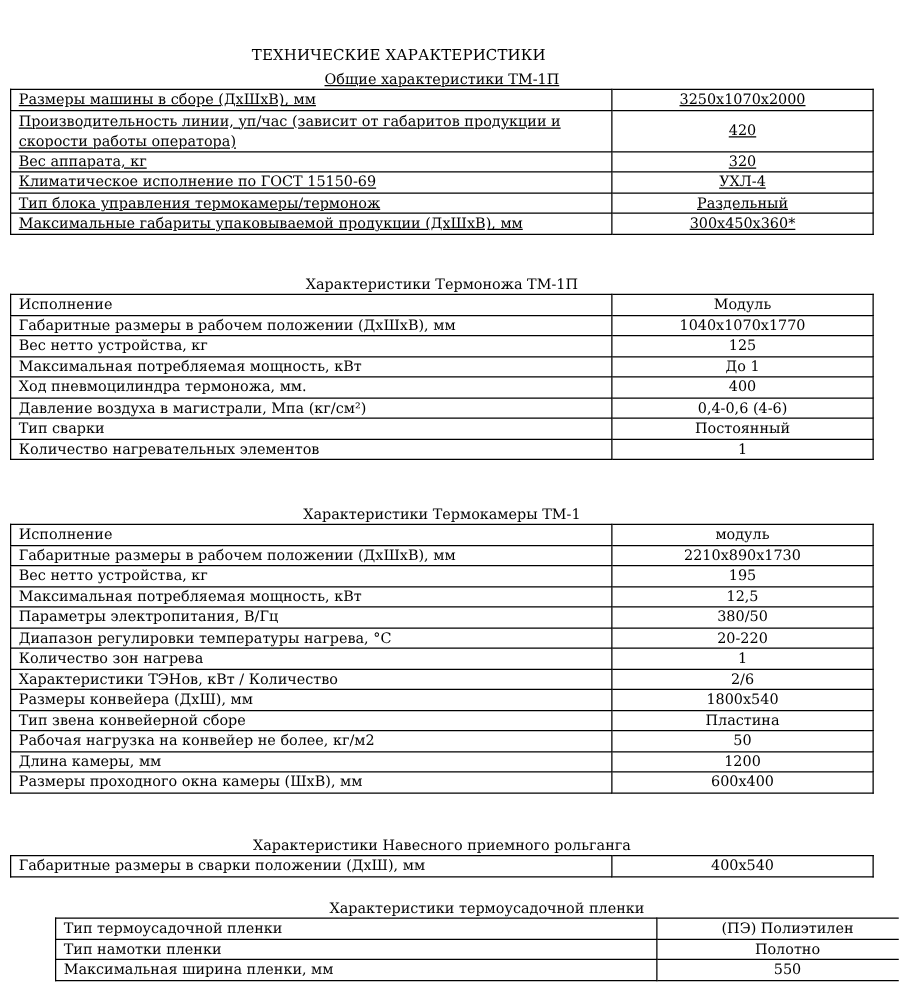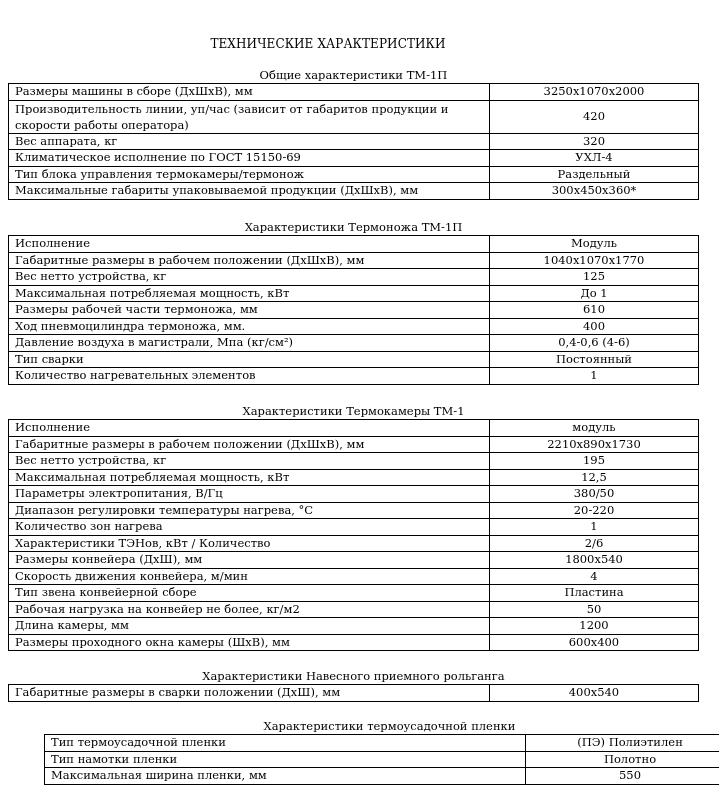--- a/index.html
+++ b/index.html
@@ -2,21 +2,21 @@
 <html><head>
 <meta charset="utf-8">
 <style>
   html, body { margin: 0; padding: 0; background: #ffffff; }
   body {
     width: 719px; height: 798px; position: relative; overflow: hidden;
     font-family: "DejaVu Serif", "Liberation Serif", serif;
     color: #000; font-size: 11.5px;
   }
   .doc-title {
-    position: absolute; left: 13px; width: 630px; top: 37px;
+    position: absolute; left: 4px; width: 630px; top: 37px;
     text-align: center; font-size: 12px; letter-spacing: 0.1px;
   }
   .section { position: absolute; left: 8px; width: 691px; }
   .caption {
     text-align: center; font-size: 11.5px; height: 15px; line-height: 15px;
   }
   table {
     width: 691px; border-collapse: collapse; table-layout: fixed;
   }
   td {
@@ -26,21 +26,21 @@
   }
   td.label { width: 468px; text-align: left; }
   td.value { text-align: center; }
   td.wrap { white-space: normal; line-height: 16px; }
 </style>
 </head>
 <body>
 
 <div class="doc-title">ТЕХНИЧЕСКИЕ ХАРАКТЕРИСТИКИ</div>
 
-<div class="section" style="top:68px;">
+<div class="section" style="top:56px;text-decoration:underline;">
   <div class="caption">Общие характеристики ТМ-1П</div>
   <table>
     <tbody>
         <tr>
           <td class="label">Размеры машины в сборе (ДхШхВ), мм</td>
           <td class="value">3250x1070x2000</td>
         </tr>
     <tr style="height:32px;">
           <td class="label wrap">Производительность линии, уп/час (зависит от габаритов продукции и скорости работы оператора)</td>
           <td class="value">420</td>
@@ -79,24 +79,20 @@
         </tr>
     <tr>
           <td class="label">Вес нетто устройства, кг</td>
           <td class="value">125</td>
         </tr>
     <tr>
           <td class="label">Максимальная потребляемая мощность, кВт</td>
           <td class="value">До 1</td>
         </tr>
     <tr>
-          <td class="label">Размеры рабочей части термоножа, мм</td>
-          <td class="value">610</td>
-        </tr>
-    <tr>
           <td class="label">Ход пневмоцилиндра термоножа, мм.</td>
           <td class="value">400</td>
         </tr>
     <tr>
           <td class="label">Давление воздуха в магистрали, Мпа (кг/см²)</td>
           <td class="value">0,4-0,6 (4-6)</td>
         </tr>
     <tr>
           <td class="label">Тип сварки</td>
           <td class="value">Постоянный</td>
@@ -143,24 +139,20 @@
         </tr>
     <tr>
           <td class="label">Характеристики ТЭНов, кВт / Количество</td>
           <td class="value">2/6</td>
         </tr>
     <tr>
           <td class="label">Размеры конвейера (ДхШ), мм</td>
           <td class="value">1800x540</td>
         </tr>
     <tr>
-          <td class="label">Скорость движения конвейера, м/мин</td>
-          <td class="value">4</td>
-        </tr>
-    <tr>
           <td class="label">Тип звена конвейерной сборе</td>
           <td class="value">Пластина</td>
         </tr>
     <tr>
           <td class="label">Рабочая нагрузка на конвейер не более, кг/м2</td>
           <td class="value">50</td>
         </tr>
     <tr>
           <td class="label">Длина камеры, мм</td>
           <td class="value">1200</td>

